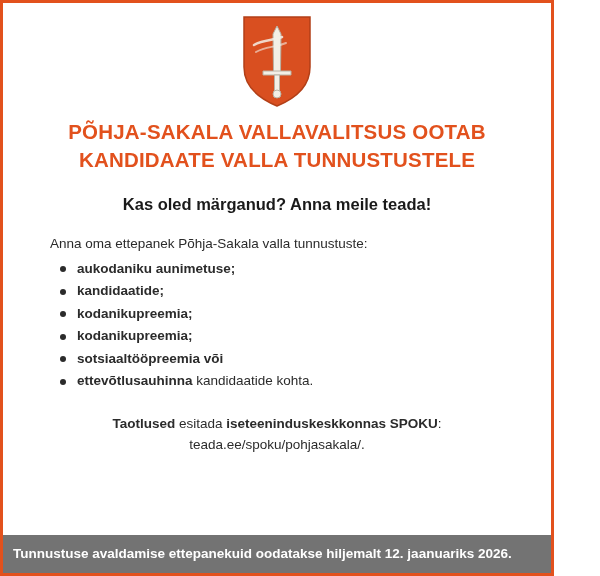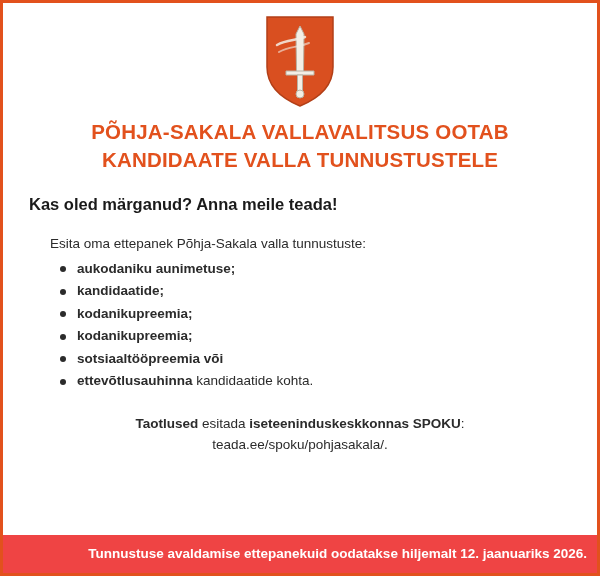--- a/index.html
+++ b/index.html
@@ -8,21 +8,21 @@
   }
   body {
     width: 600px;
     height: 576px;
     background: #ffffff;
     font-family: "Liberation Sans", sans-serif;
     overflow: hidden;
   }
   .poster {
     position: relative;
-    width: 600px;
+    width: 554px;
     height: 576px;
     box-sizing: border-box;
     border: 3px solid #e2511d;
     background: #ffffff;
     display: flex;
     flex-direction: column;
   }
   .content {
     flex: 1 1 auto;
     padding: 0 26px;
@@ -51,20 +51,21 @@
     font-weight: bold;
     line-height: 1.35;
     letter-spacing: 0.2px;
     margin: 4px 0 0 0;
     padding: 0 10px;
   }
   .headline .line {
     display: block;
   }
   .subhead {
+    text-align: center;
     font-size: 16.5px;
     font-weight: bold;
     color: #1a1a1a;
     margin-top: 22px;
     margin-bottom: 12px;
   }
   .intro {
     font-size: 13.5px;
     color: #2b2b2b;
     margin-top: 22px;
@@ -104,25 +105,25 @@
     line-height: 1.55;
   }
   .apply .bold {
     font-weight: bold;
   }
   .apply .url {
     display: block;
   }
   
   .footer {
-    background: #ef4444;
+    background: #737373;
     color: #ffffff;
     font-size: 13.5px;
     font-weight: bold;
-    text-align: right;
+    text-align: left;
     padding: 11px 10px 12px 10px;
     box-sizing: border-box;
   }
 </style>
 </head>
 <body>
 
 <div class="poster">
 
   <div class="content">
@@ -146,21 +147,21 @@
       </div>
     </div>
 
     <h1 class="headline">
       <span class="line">PÕHJA-SAKALA VALLAVALITSUS OOTAB</span>
       <span class="line">KANDIDAATE VALLA TUNNUSTUSTELE</span>
     </h1>
 
     <div class="subhead">Kas oled märganud? Anna meile teada!</div>
 
-    <div class="intro">Esita oma ettepanek Põhja-Sakala valla tunnustuste:</div>
+    <div class="intro">Anna oma ettepanek Põhja-Sakala valla tunnustuste:</div>
 
     <ul class="items">
       <li><span class="bold">aukodaniku aunimetuse;</span><span></span></li>
       <li><span class="bold">kandidaatide;</span><span></span></li>
       <li><span class="bold">kodanikupreemia;</span><span></span></li>
       <li><span class="bold">kodanikupreemia;</span><span></span></li>
       <li><span class="bold">sotsiaaltööpreemia või</span><span></span></li>
       <li><span class="bold">ettevõtlusauhinna</span><span> kandidaatide kohta.</span></li>
     </ul>
 

